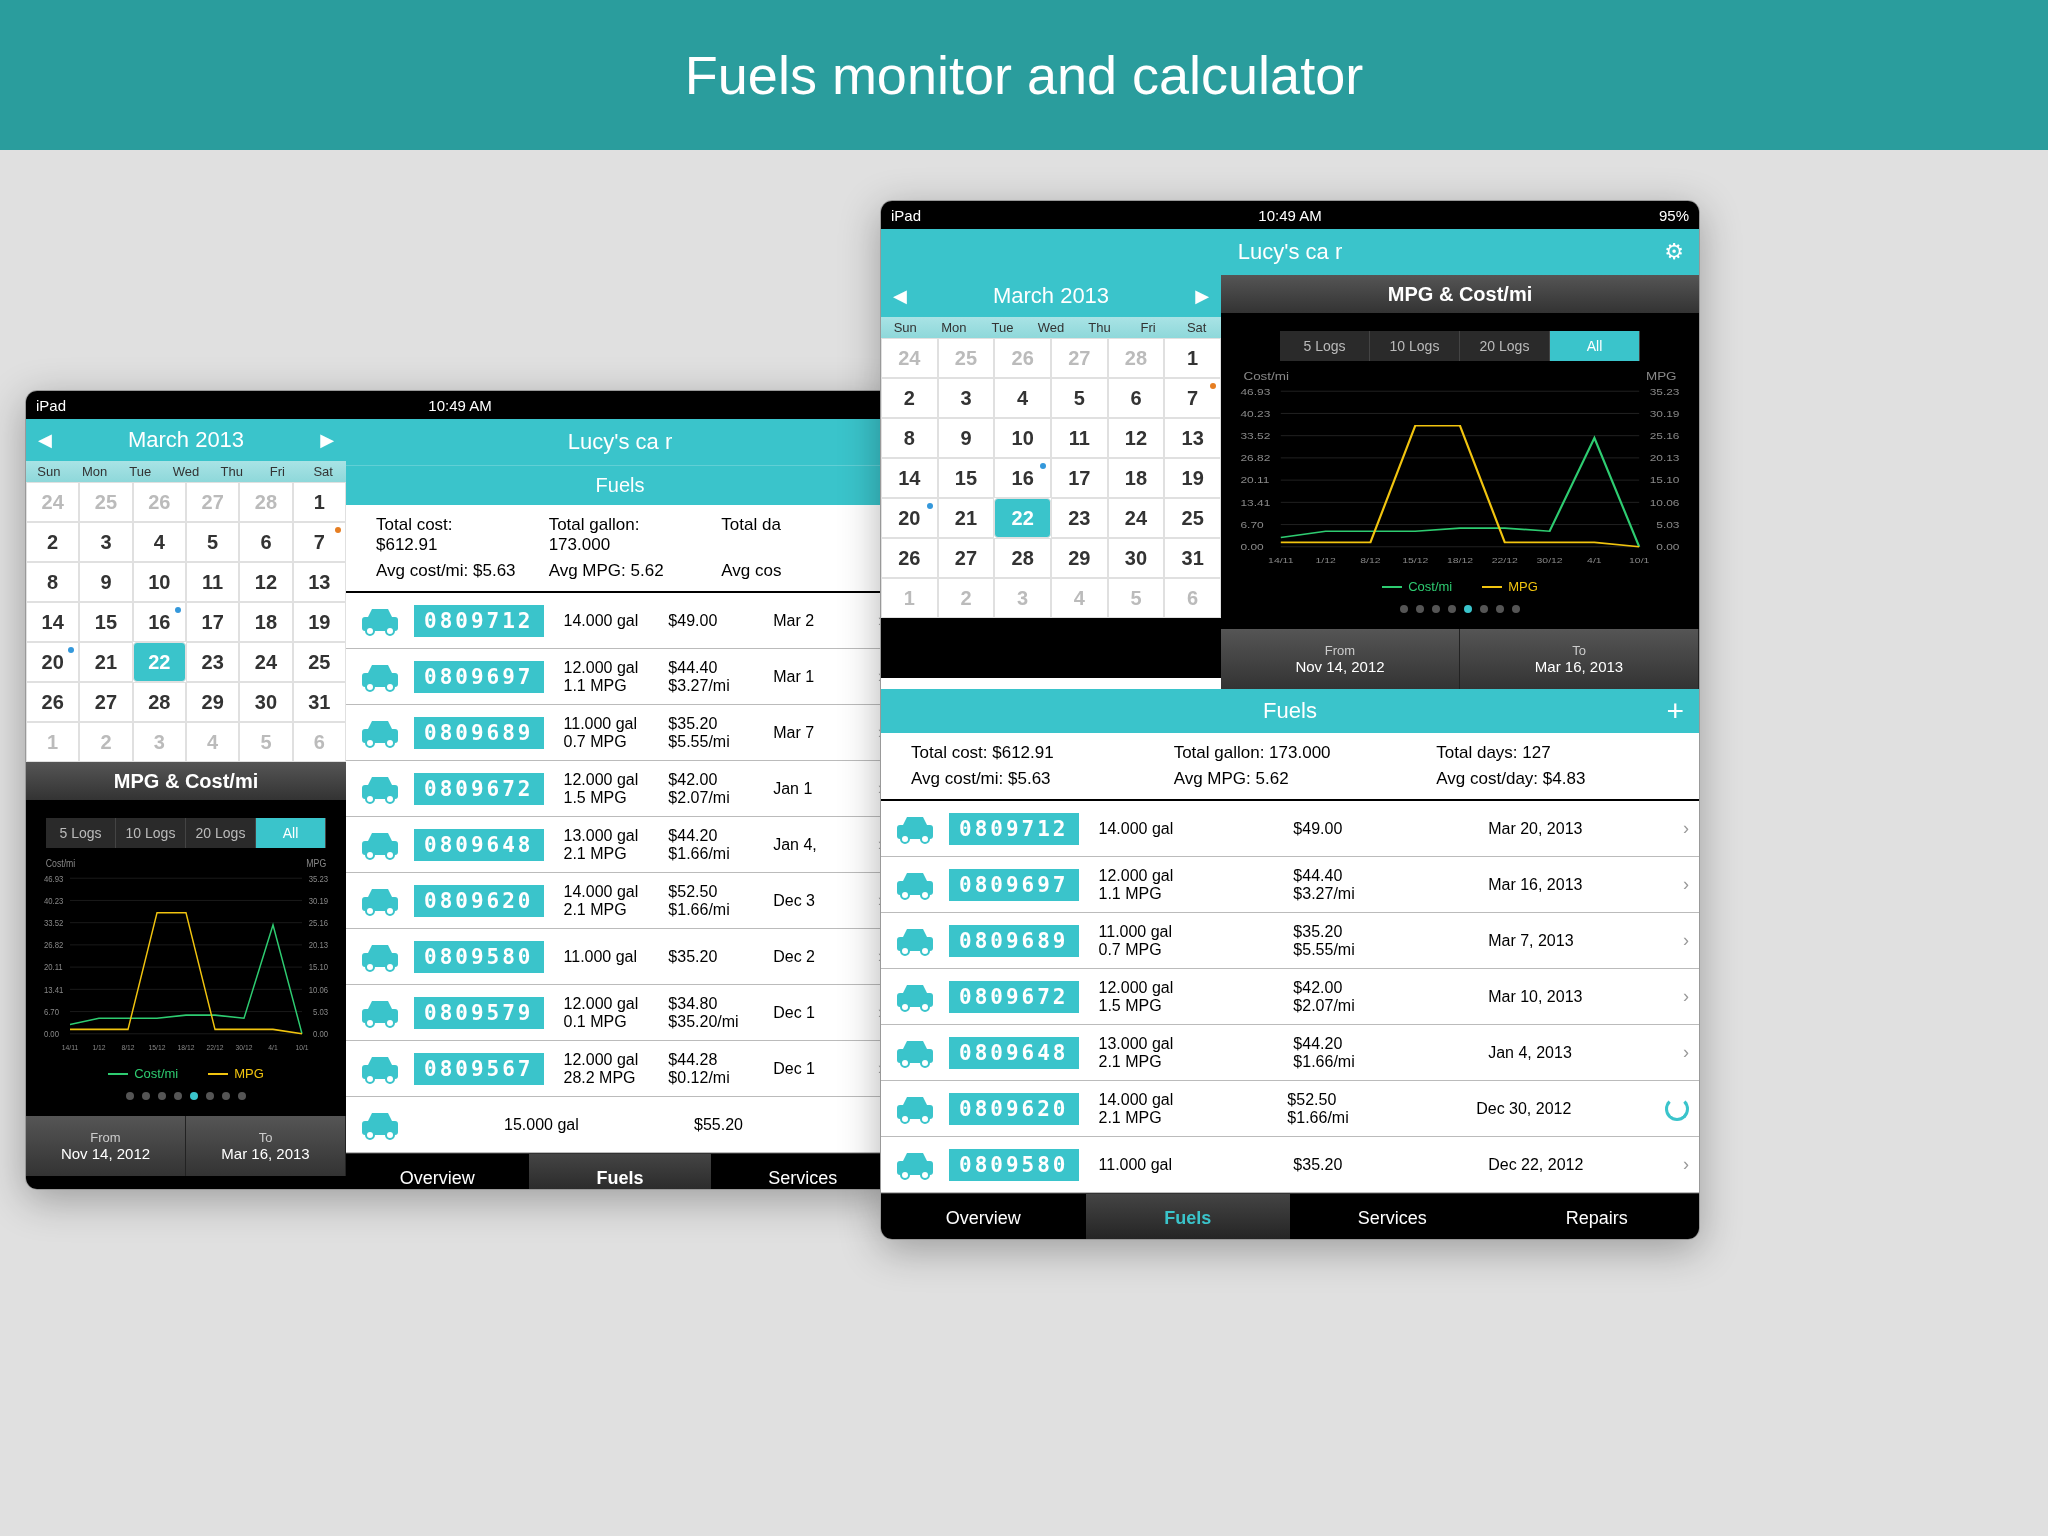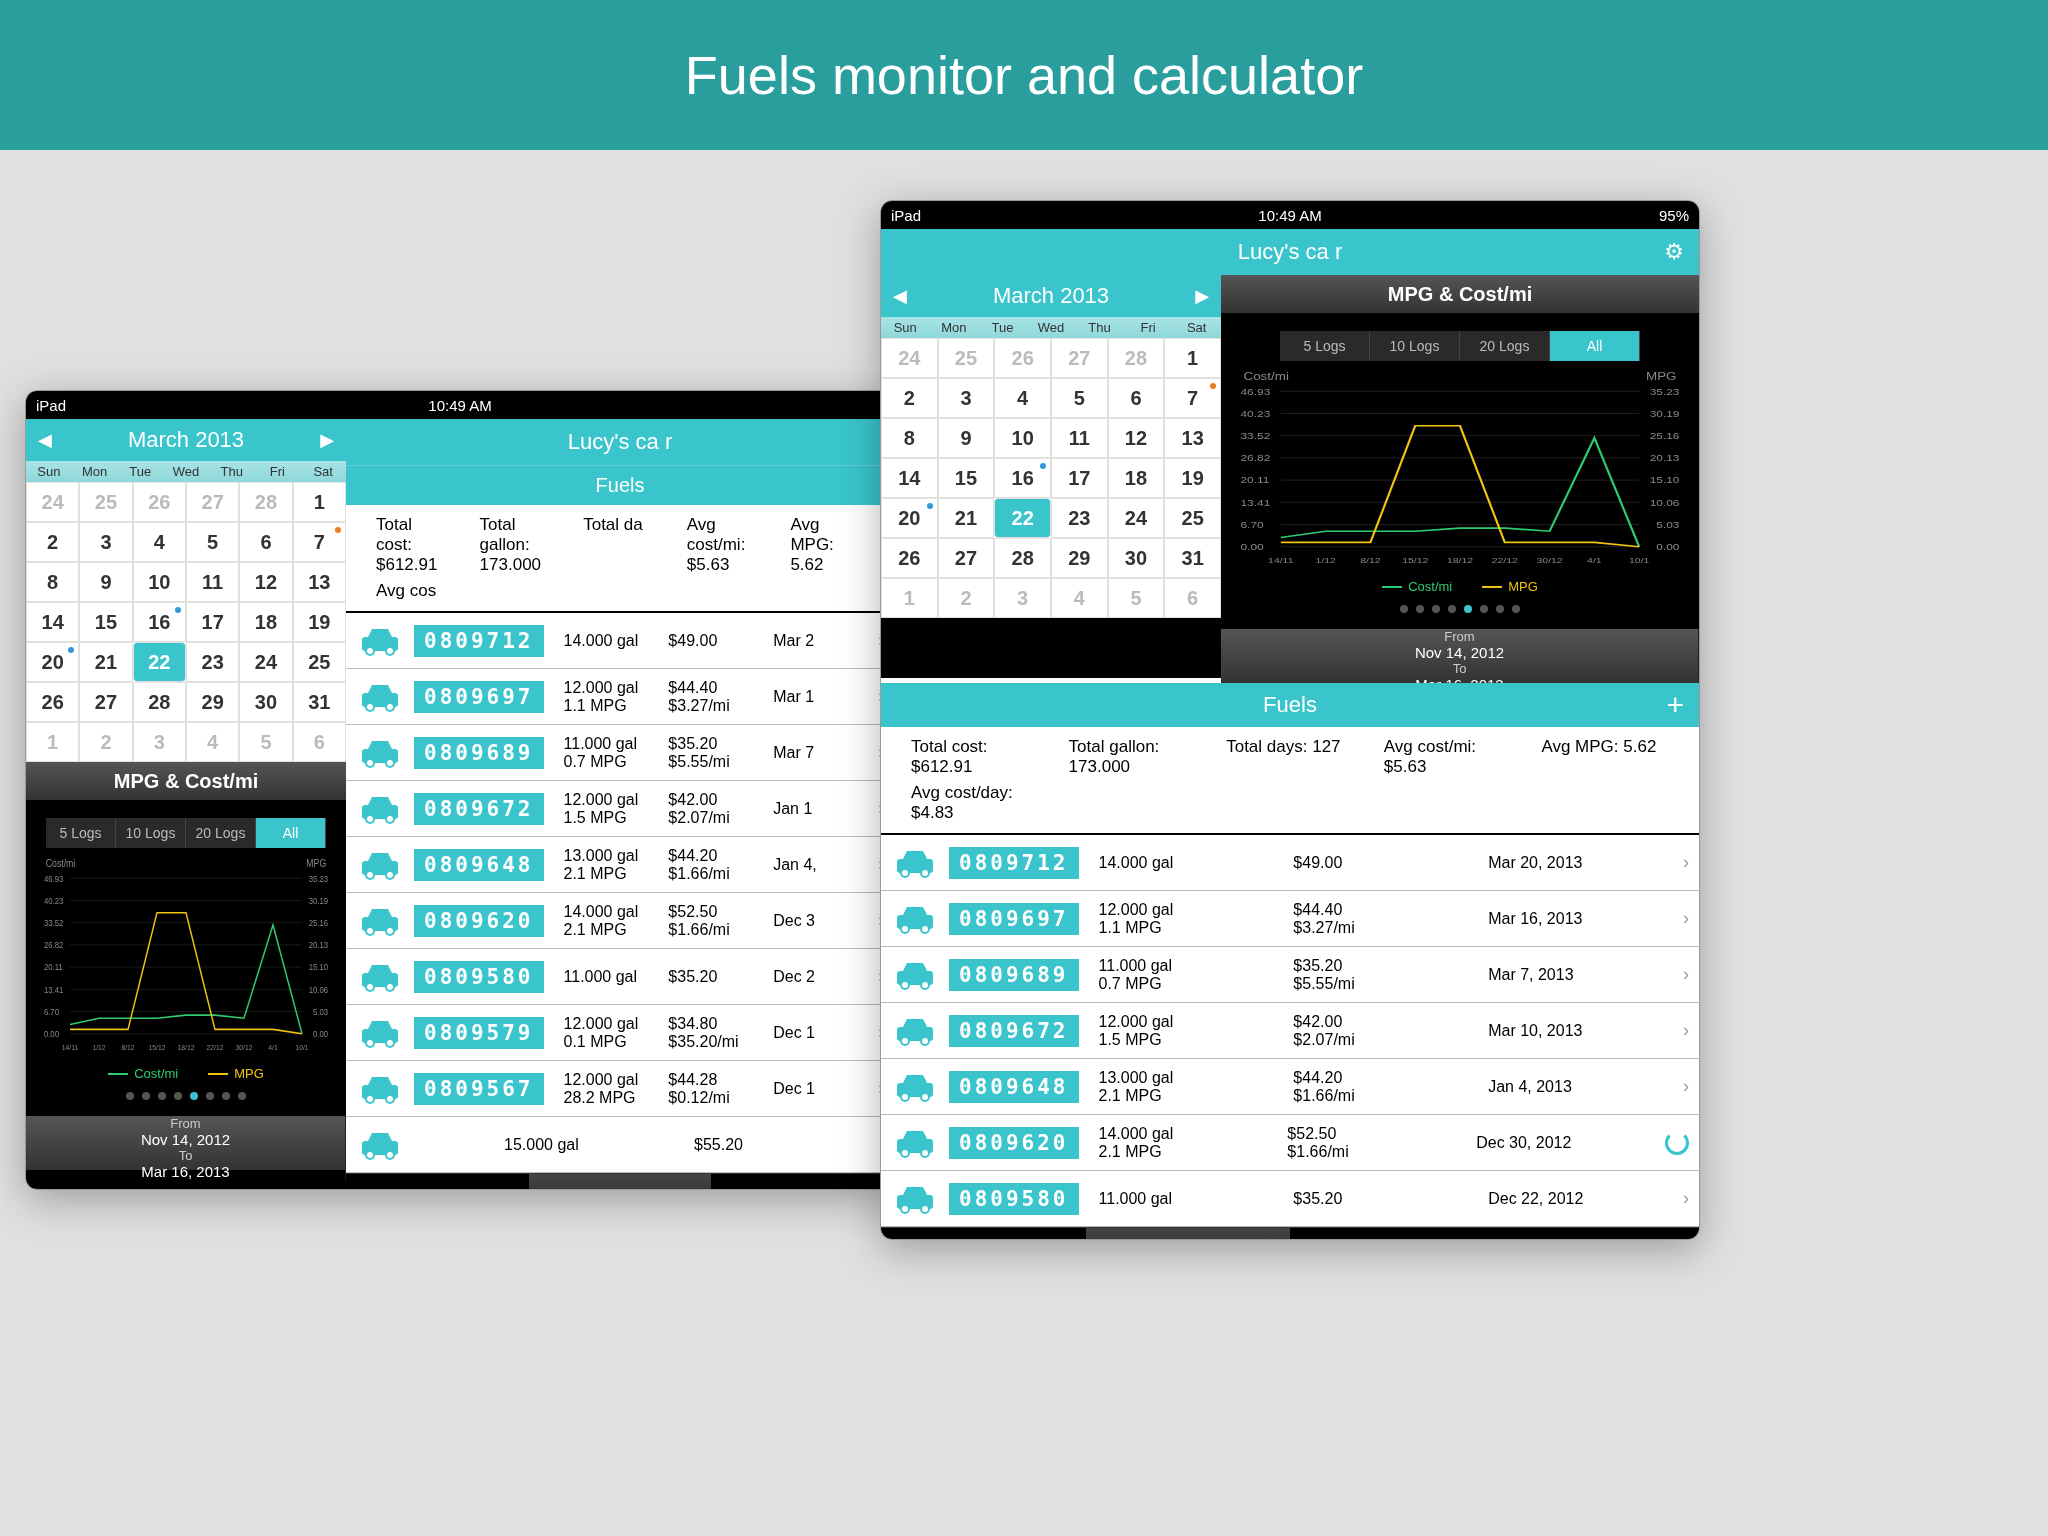--- a/index.html
+++ b/index.html
@@ -43,25 +43,25 @@
   
   .chart-area { height: 200px; position: relative; margin: 5px 5px; }
   .chart-area svg { width: 100%; height: 100%; }
   .chart-legend { display: flex; justify-content: center; gap: 30px; font-size: 13px; padding: 5px; }
   .chart-legend span { display: flex; align-items: center; gap: 6px; }
   .chart-legend .swatch { width: 20px; height: 2px; display: inline-block; }
   .dots { display: flex; justify-content: center; gap: 8px; padding: 6px; }
   .dots span { width: 8px; height: 8px; border-radius: 50%; background: #555; }
   .dots span.active { background: #3ac4cb; }
   
-  .date-range { background: linear-gradient(#555,#333); display: flex; height: 54px; flex-direction: column; }
+  .date-range { background: linear-gradient(#555,#333); display: flex; height: 60px; }
   .date-range > div { flex: 1; display: flex; flex-direction: column; align-items: center; justify-content: center; color: #fff; font-size: 15px; border-right: 1px solid #222; }
   .date-range > div span:first-child { font-size: 13px; color: #ccc; }
   
-  .stats-row { background: #fff; padding: 10px 30px; font-size: 17px; display: grid; grid-template-columns: 1fr 1fr 1fr 1fr 1fr; gap: 6px 30px; border-bottom: 2px solid #000; }
+  .stats-row { background: #fff; padding: 10px 30px; font-size: 17px; display: grid; grid-template-columns: 1fr 1fr 1fr; gap: 6px 30px; border-bottom: 2px solid #000; }
   
   .fuel-list { background: #fff; }
   .fuel-row { display: flex; align-items: center; border-bottom: 1px solid #bbb; padding: 6px 10px; min-height: 56px; position: relative; }
   .fuel-row .car-icon { width: 48px; height: 36px; margin-right: 10px; }
   .fuel-row .odometer { background: #3ac4cb; color: #fff; font-family: monospace; letter-spacing: 3px; padding: 4px 10px; font-size: 21px; font-weight: 600; }
   .fuel-row .col { flex: 1; font-size: 16px; }
   .fuel-row .chev { color: #999; font-size: 18px; }
   .fuel-row .spinner { width: 24px; height: 24px; border: 3px solid #3ac4cb; border-top-color: transparent; border-radius: 50%; }
   
   .tabbar { background: #000; display: flex; height: 50px; }

